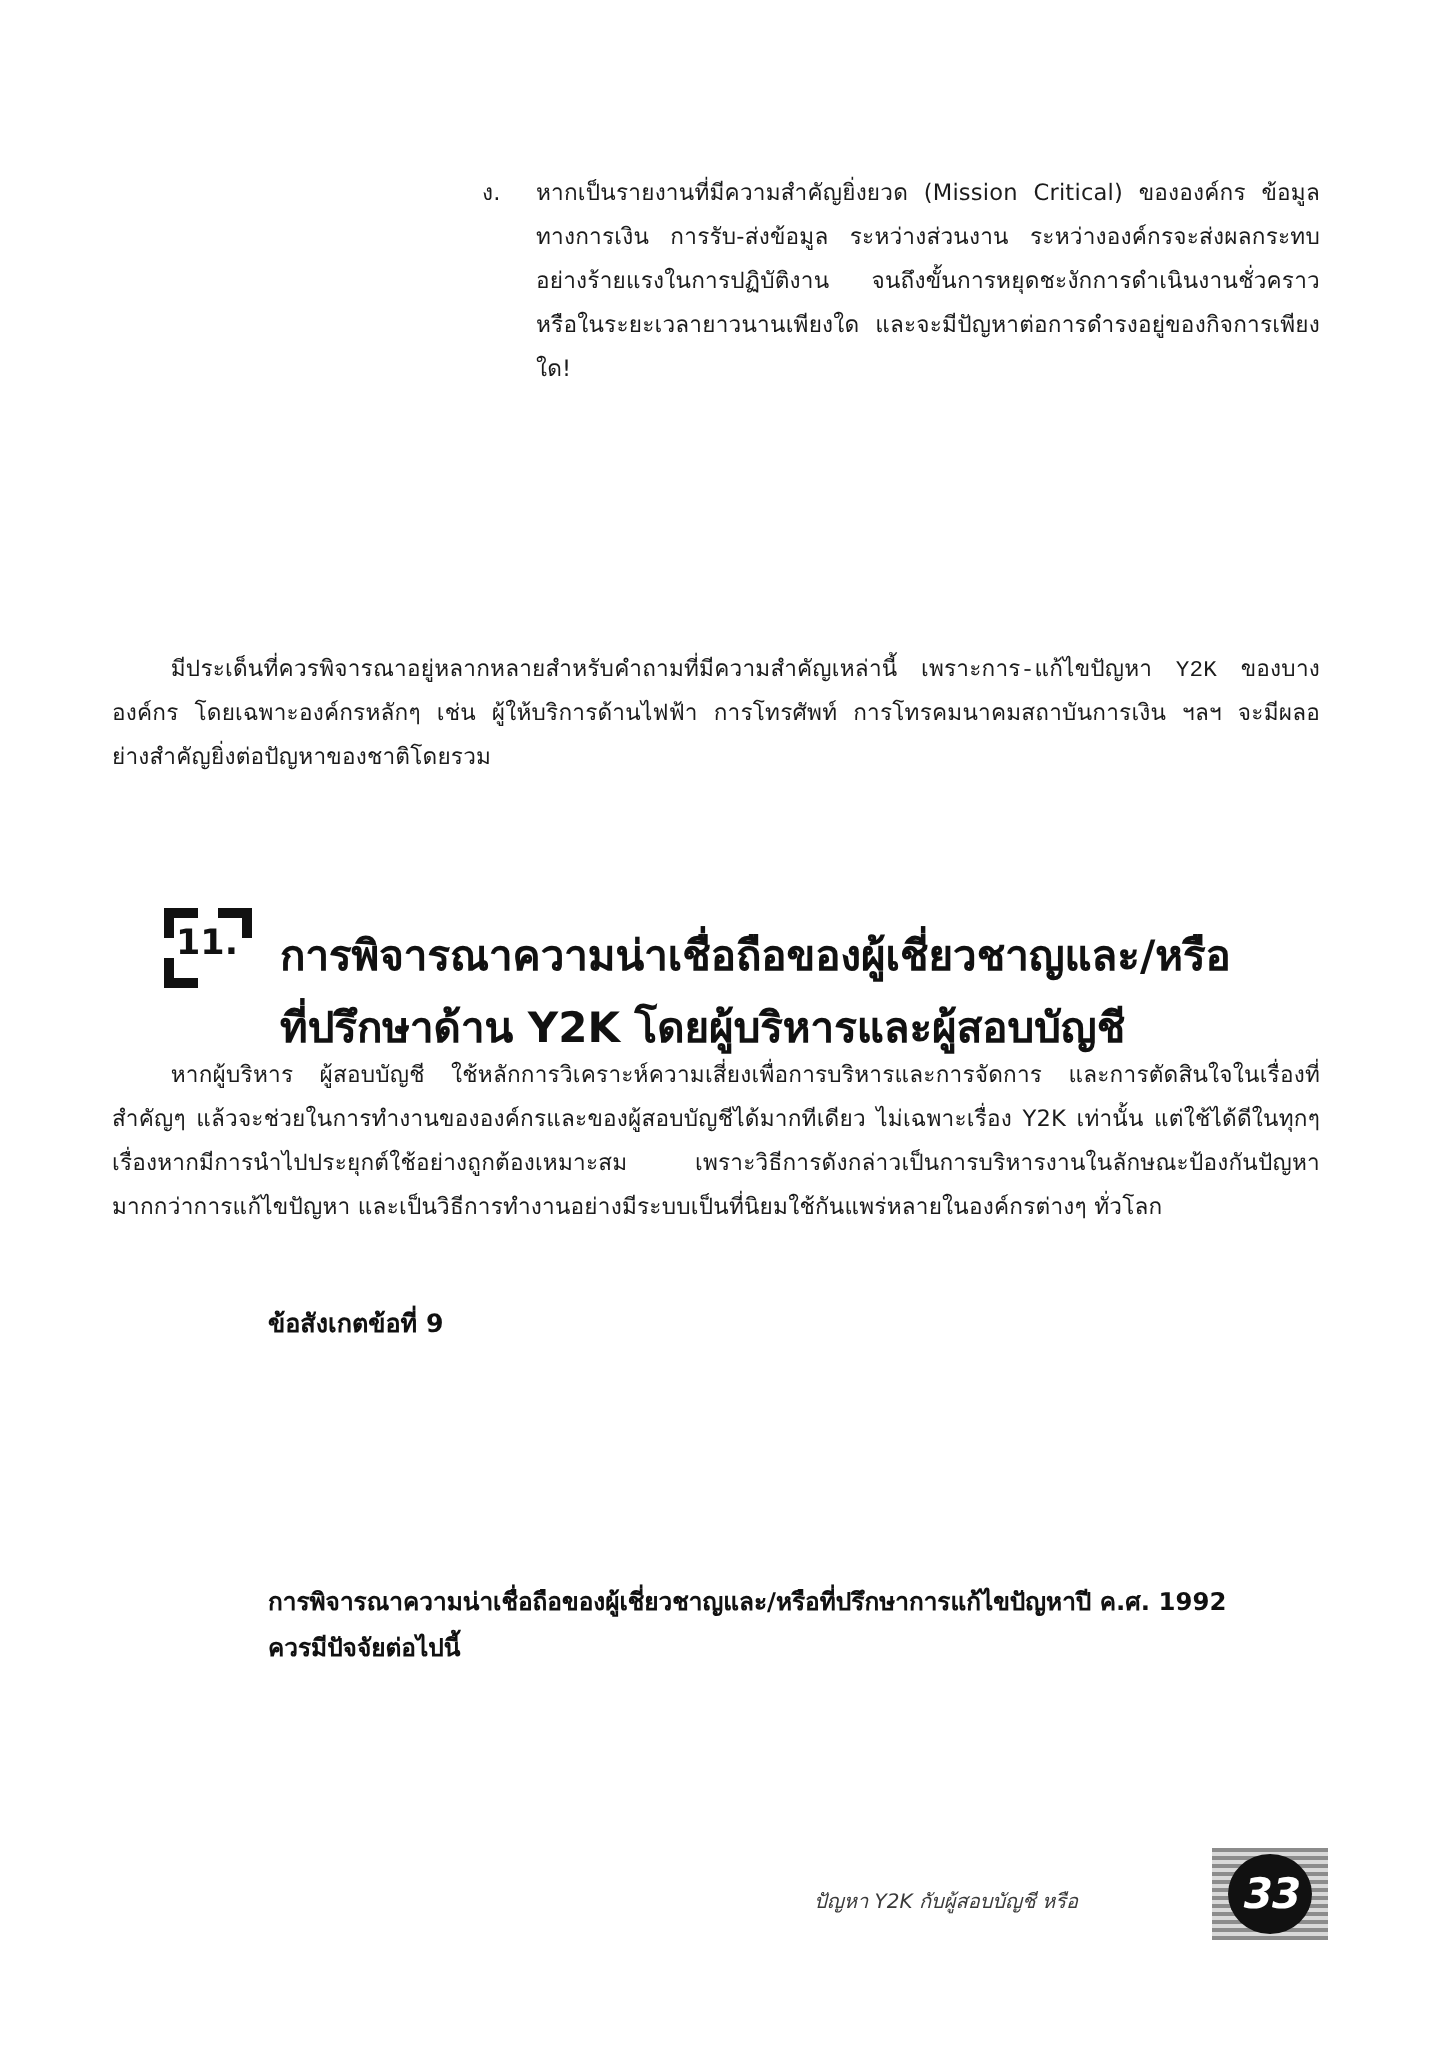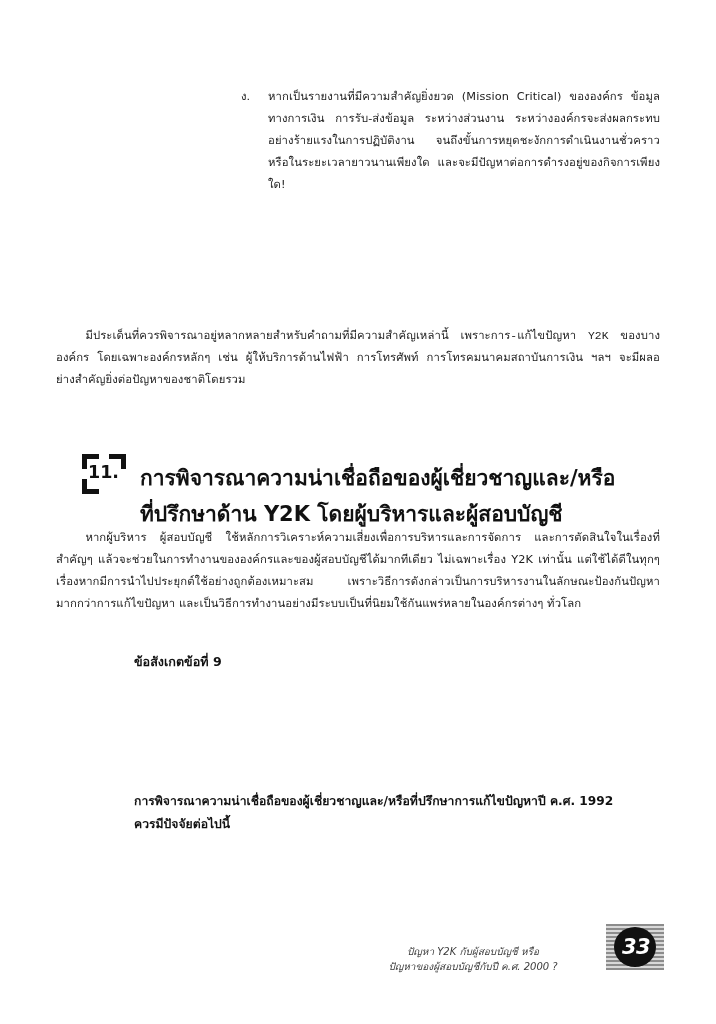--- a/index.html
+++ b/index.html
@@ -236,20 +236,19 @@
 
 
   <div id="closing-block">
     <div>การพิจารณาความน่าเชื่อถือของผู้เชี่ยวชาญและ/หรือที่ปรึกษาการแก้ไขปัญหาปี ค.ศ. 1992</div>
     <div>ควรมีปัจจัยต่อไปนี้</div>
   </div>
 
   <div id="footer">
     <div class="foot-text">
       <div>ปัญหา Y2K กับผู้สอบบัญชี หรือ</div>
-      <div>ปัญหาของผู้สอบบัญชีกับปี ค.ศ. 2000 ?</div>
     </div>
     <div class="page-badge">
       <span class="page-number">33</span>
     </div>
   </div>
 
 </div>
 
 </body></html>

